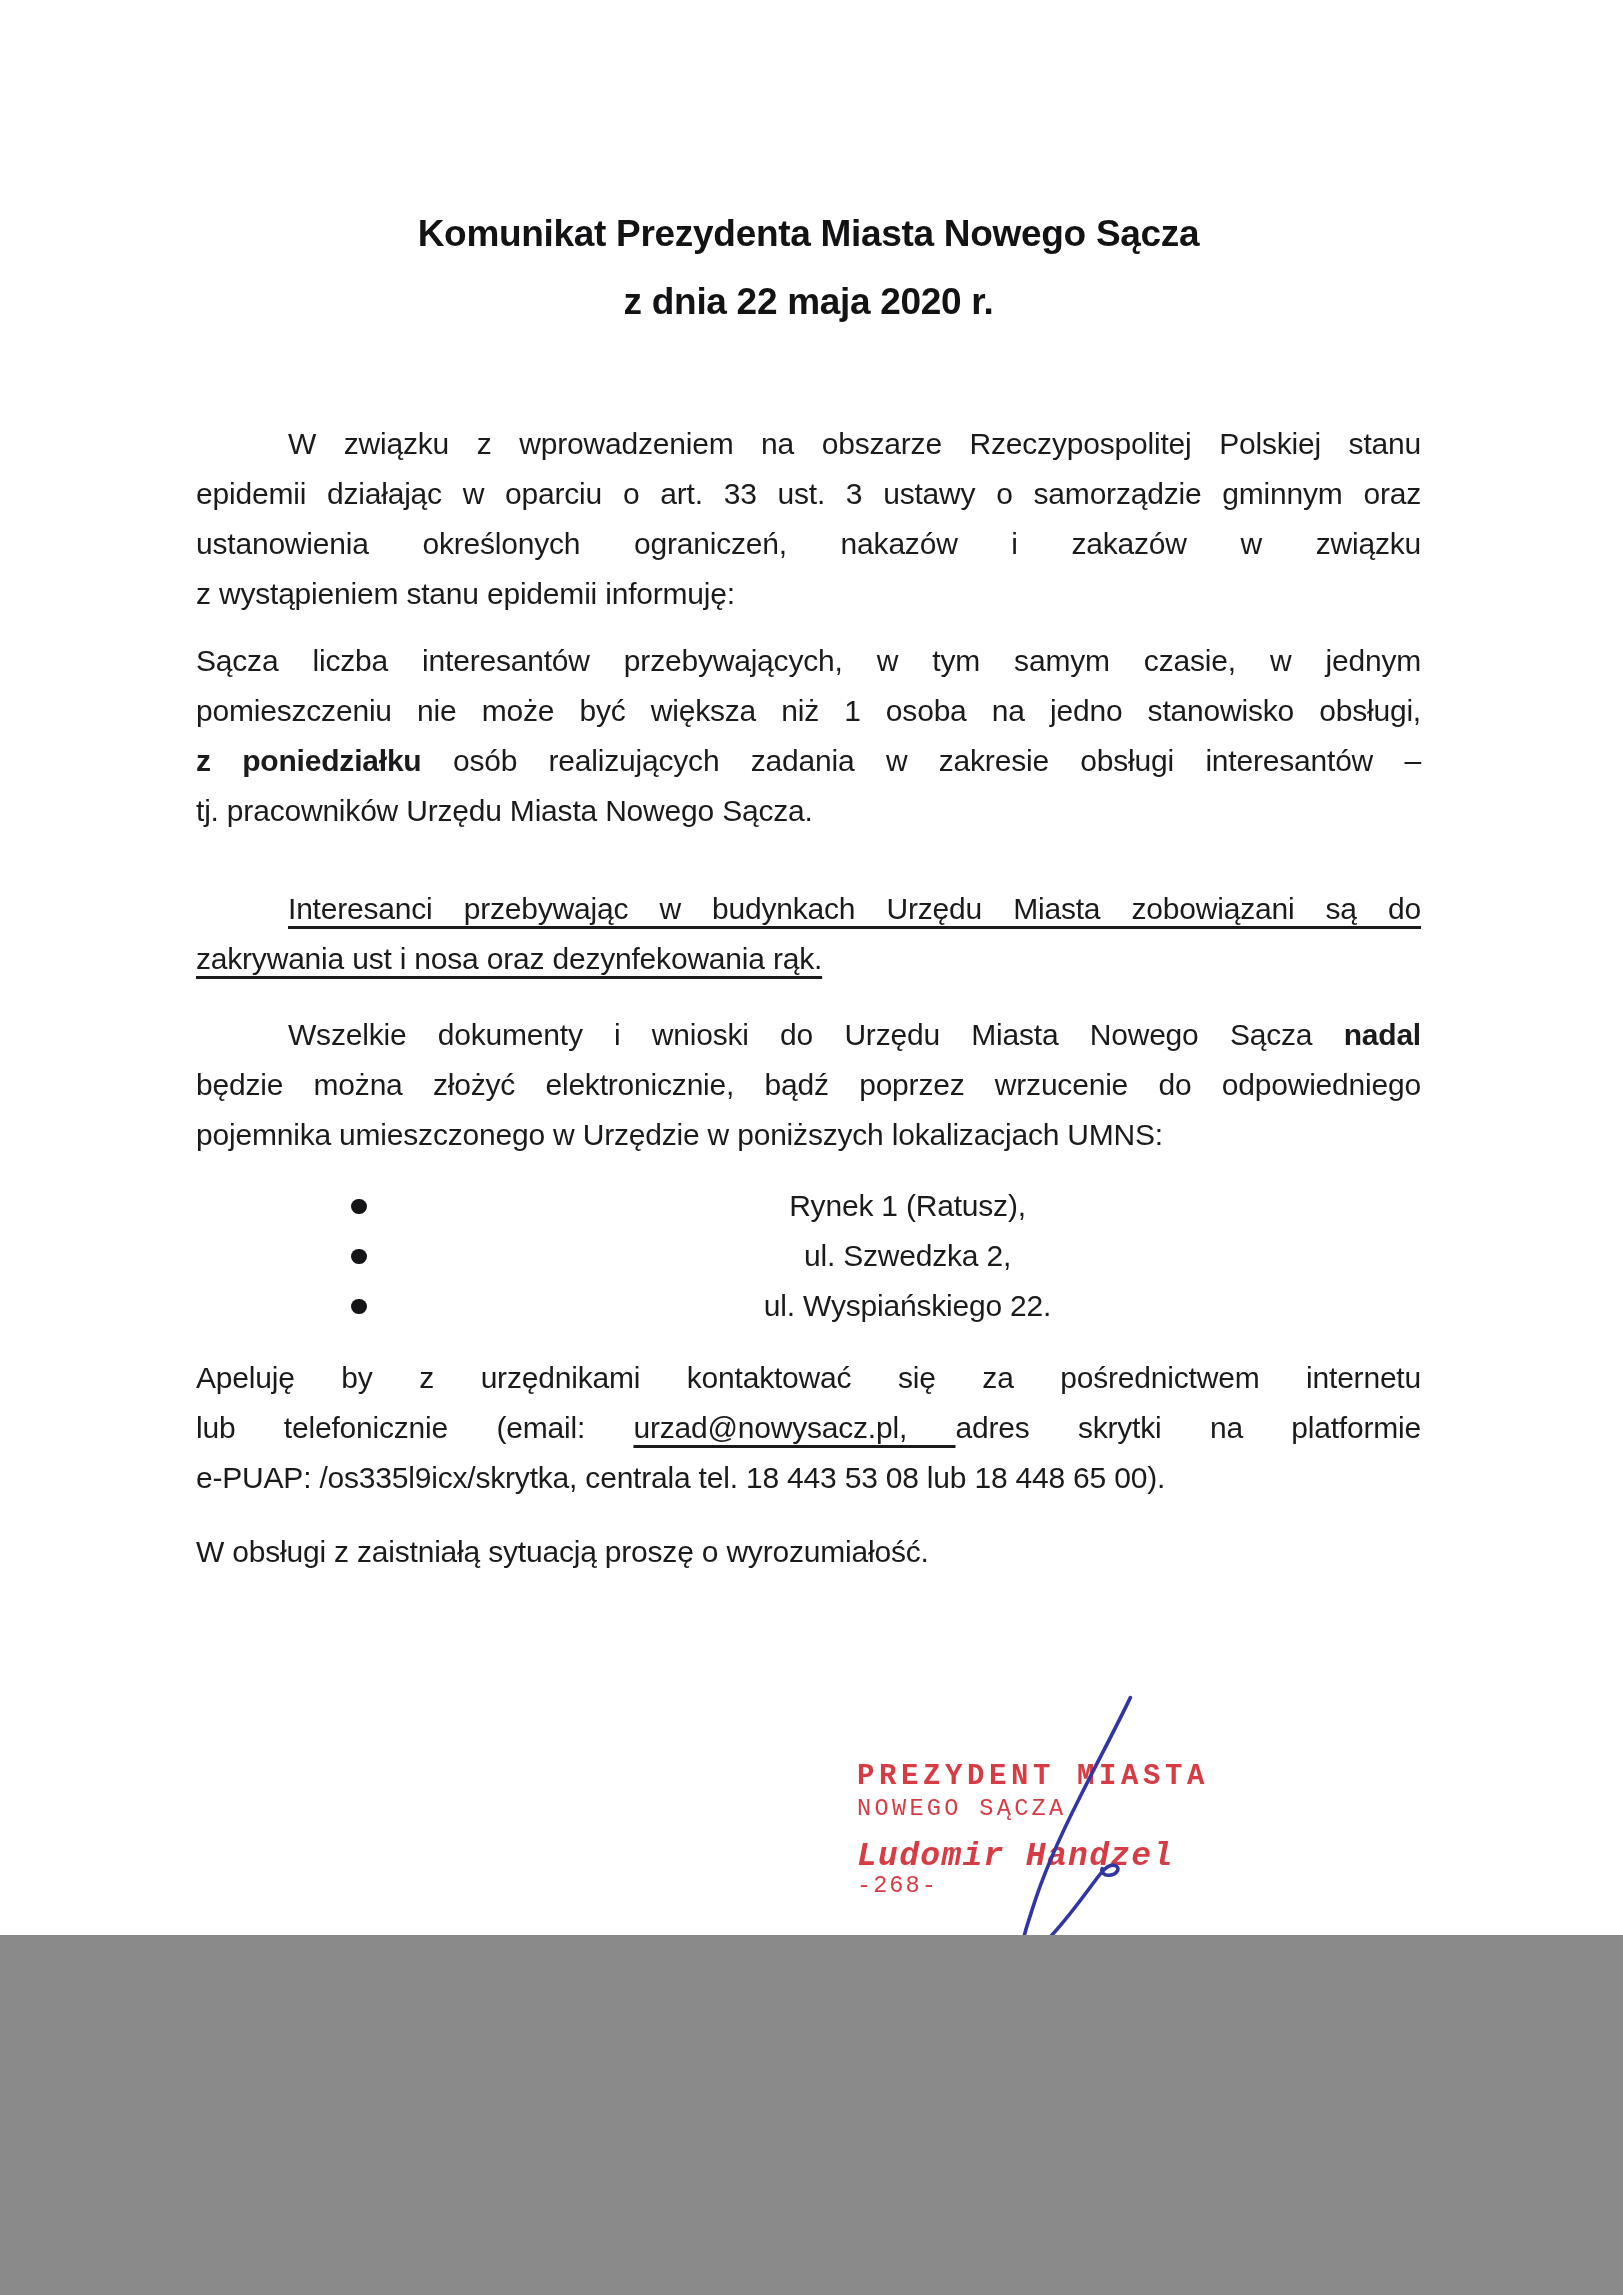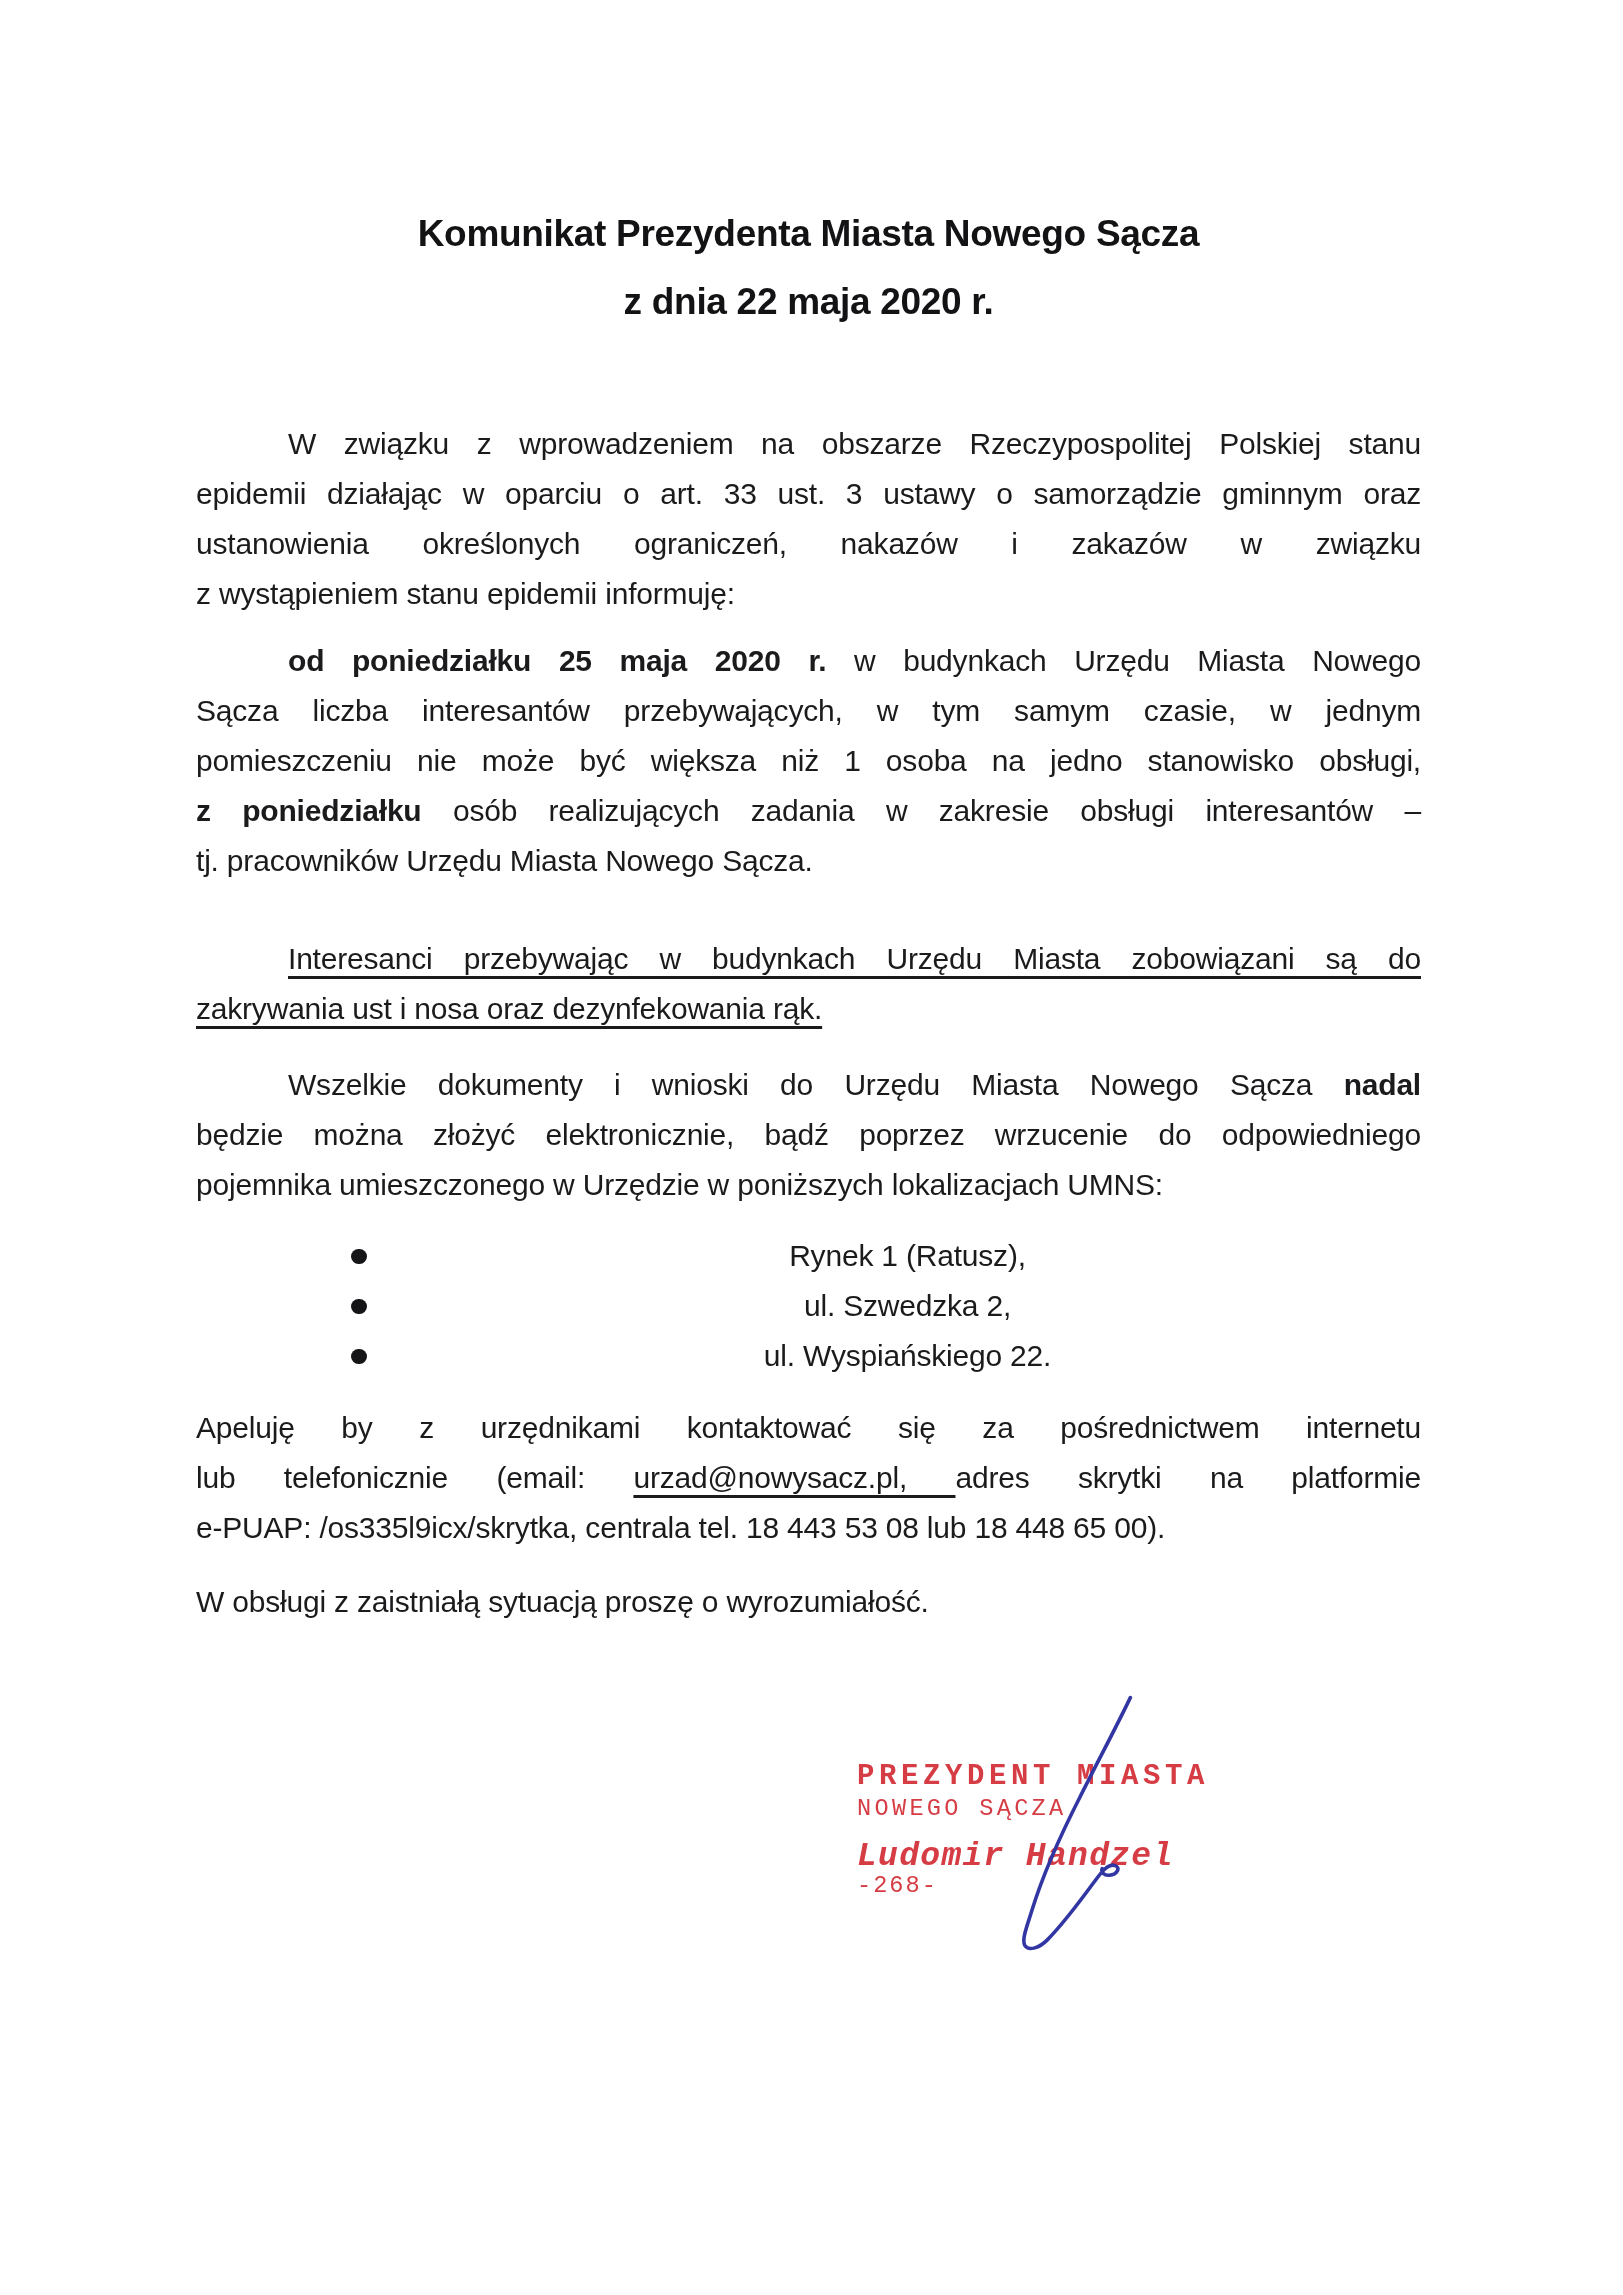--- a/index.html
+++ b/index.html
@@ -1,18 +1,18 @@
 <!DOCTYPE html>
 <html style="font-size:10.5px"><head>
 <meta charset="utf-8">
 <style>
   html,body{margin:0;padding:0;background:#8a8a8a;}
   .page{
     position:relative;
-    width:1623px;height:2295px;
+    width:1623px;height:1935px;
     margin:0 auto;
     background:#ffffff;
     font-family:"Liberation Sans",sans-serif;
     color:#1b1b1d;
     overflow:hidden;
   }
   
   .title{
     position:absolute;left:196px;top:200px;width:1225px;
     text-align:center;font-weight:bold;color:#131315;
@@ -64,21 +64,20 @@
   </div>
 
   <div class="doc-body" id="doc-body" style="color: rgb(27, 27, 29);">
       <div class="para">
         <div class="line indent"><span class="">W związku z wprowadzeniem na obszarze Rzeczypospolitej Polskiej stanu</span></div>
         <div class="line"><span class="">epidemii działając w oparciu o art. 33 ust. 3 ustawy o samorządzie gminnym oraz</span></div>
         <div class="line"><span class="">ustanowienia określonych ograniczeń, nakazów i zakazów w związku</span></div>
         <div class="line last"><span class="">z wystąpieniem stanu epidemii informuję:</span></div>
       </div>
       <div class="para">
-        <div class="line indent"><span class="b ">od poniedziałku 25 maja 2020 r.</span><span class=""> w budynkach Urzędu Miasta Nowego</span></div>
         <div class="line"><span class="">Sącza liczba interesantów przebywających, w tym samym czasie, w jednym</span></div>
         <div class="line"><span class="">pomieszczeniu nie może być większa niż 1 osoba na jedno stanowisko obsługi,</span></div>
         <div class="line"><span class="b ">z poniedziałku</span><span class=""> osób realizujących zadania w zakresie obsługi interesantów –</span></div>
         <div class="line last"><span class="">tj. pracowników Urzędu Miasta Nowego Sącza.</span></div>
       </div>
       <div class="para">
         <div class="line indent"><span class="u">Interesanci przebywając w budynkach Urzędu Miasta zobowiązani są do</span></div>
         <div class="line last"><span class="u">zakrywania ust i nosa oraz dezynfekowania rąk.</span></div>
       </div>
       <div class="para">

